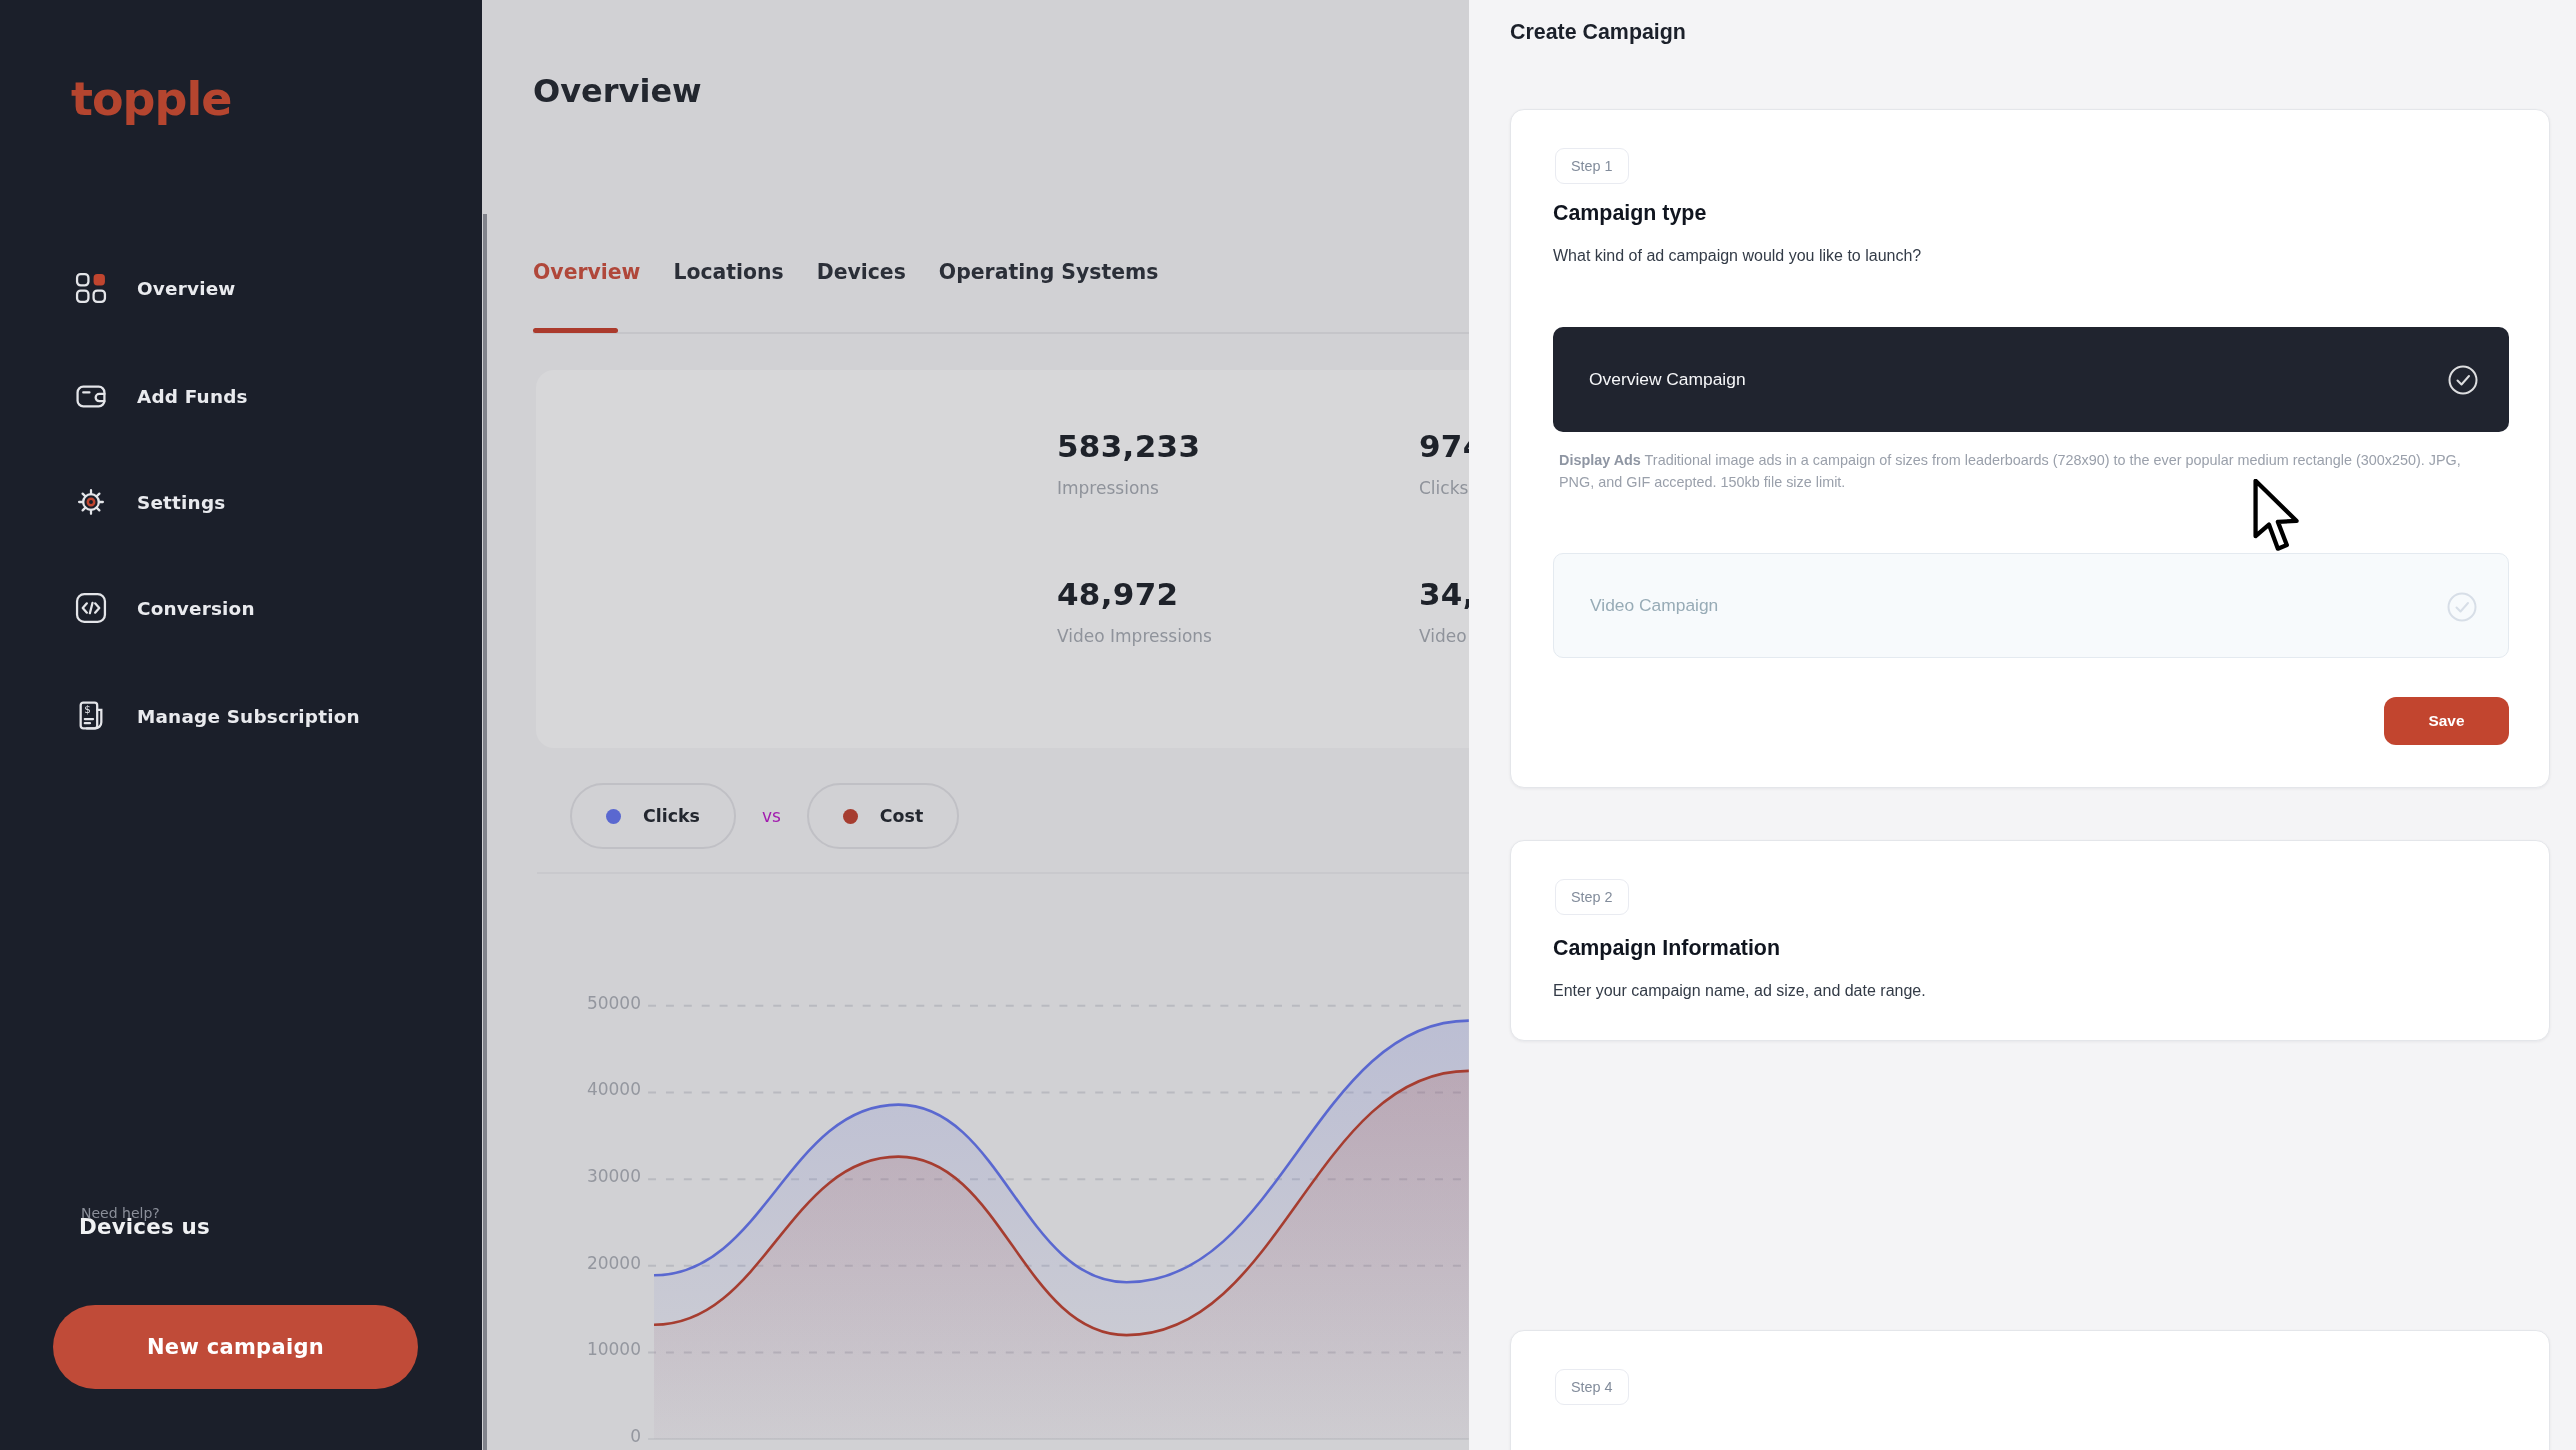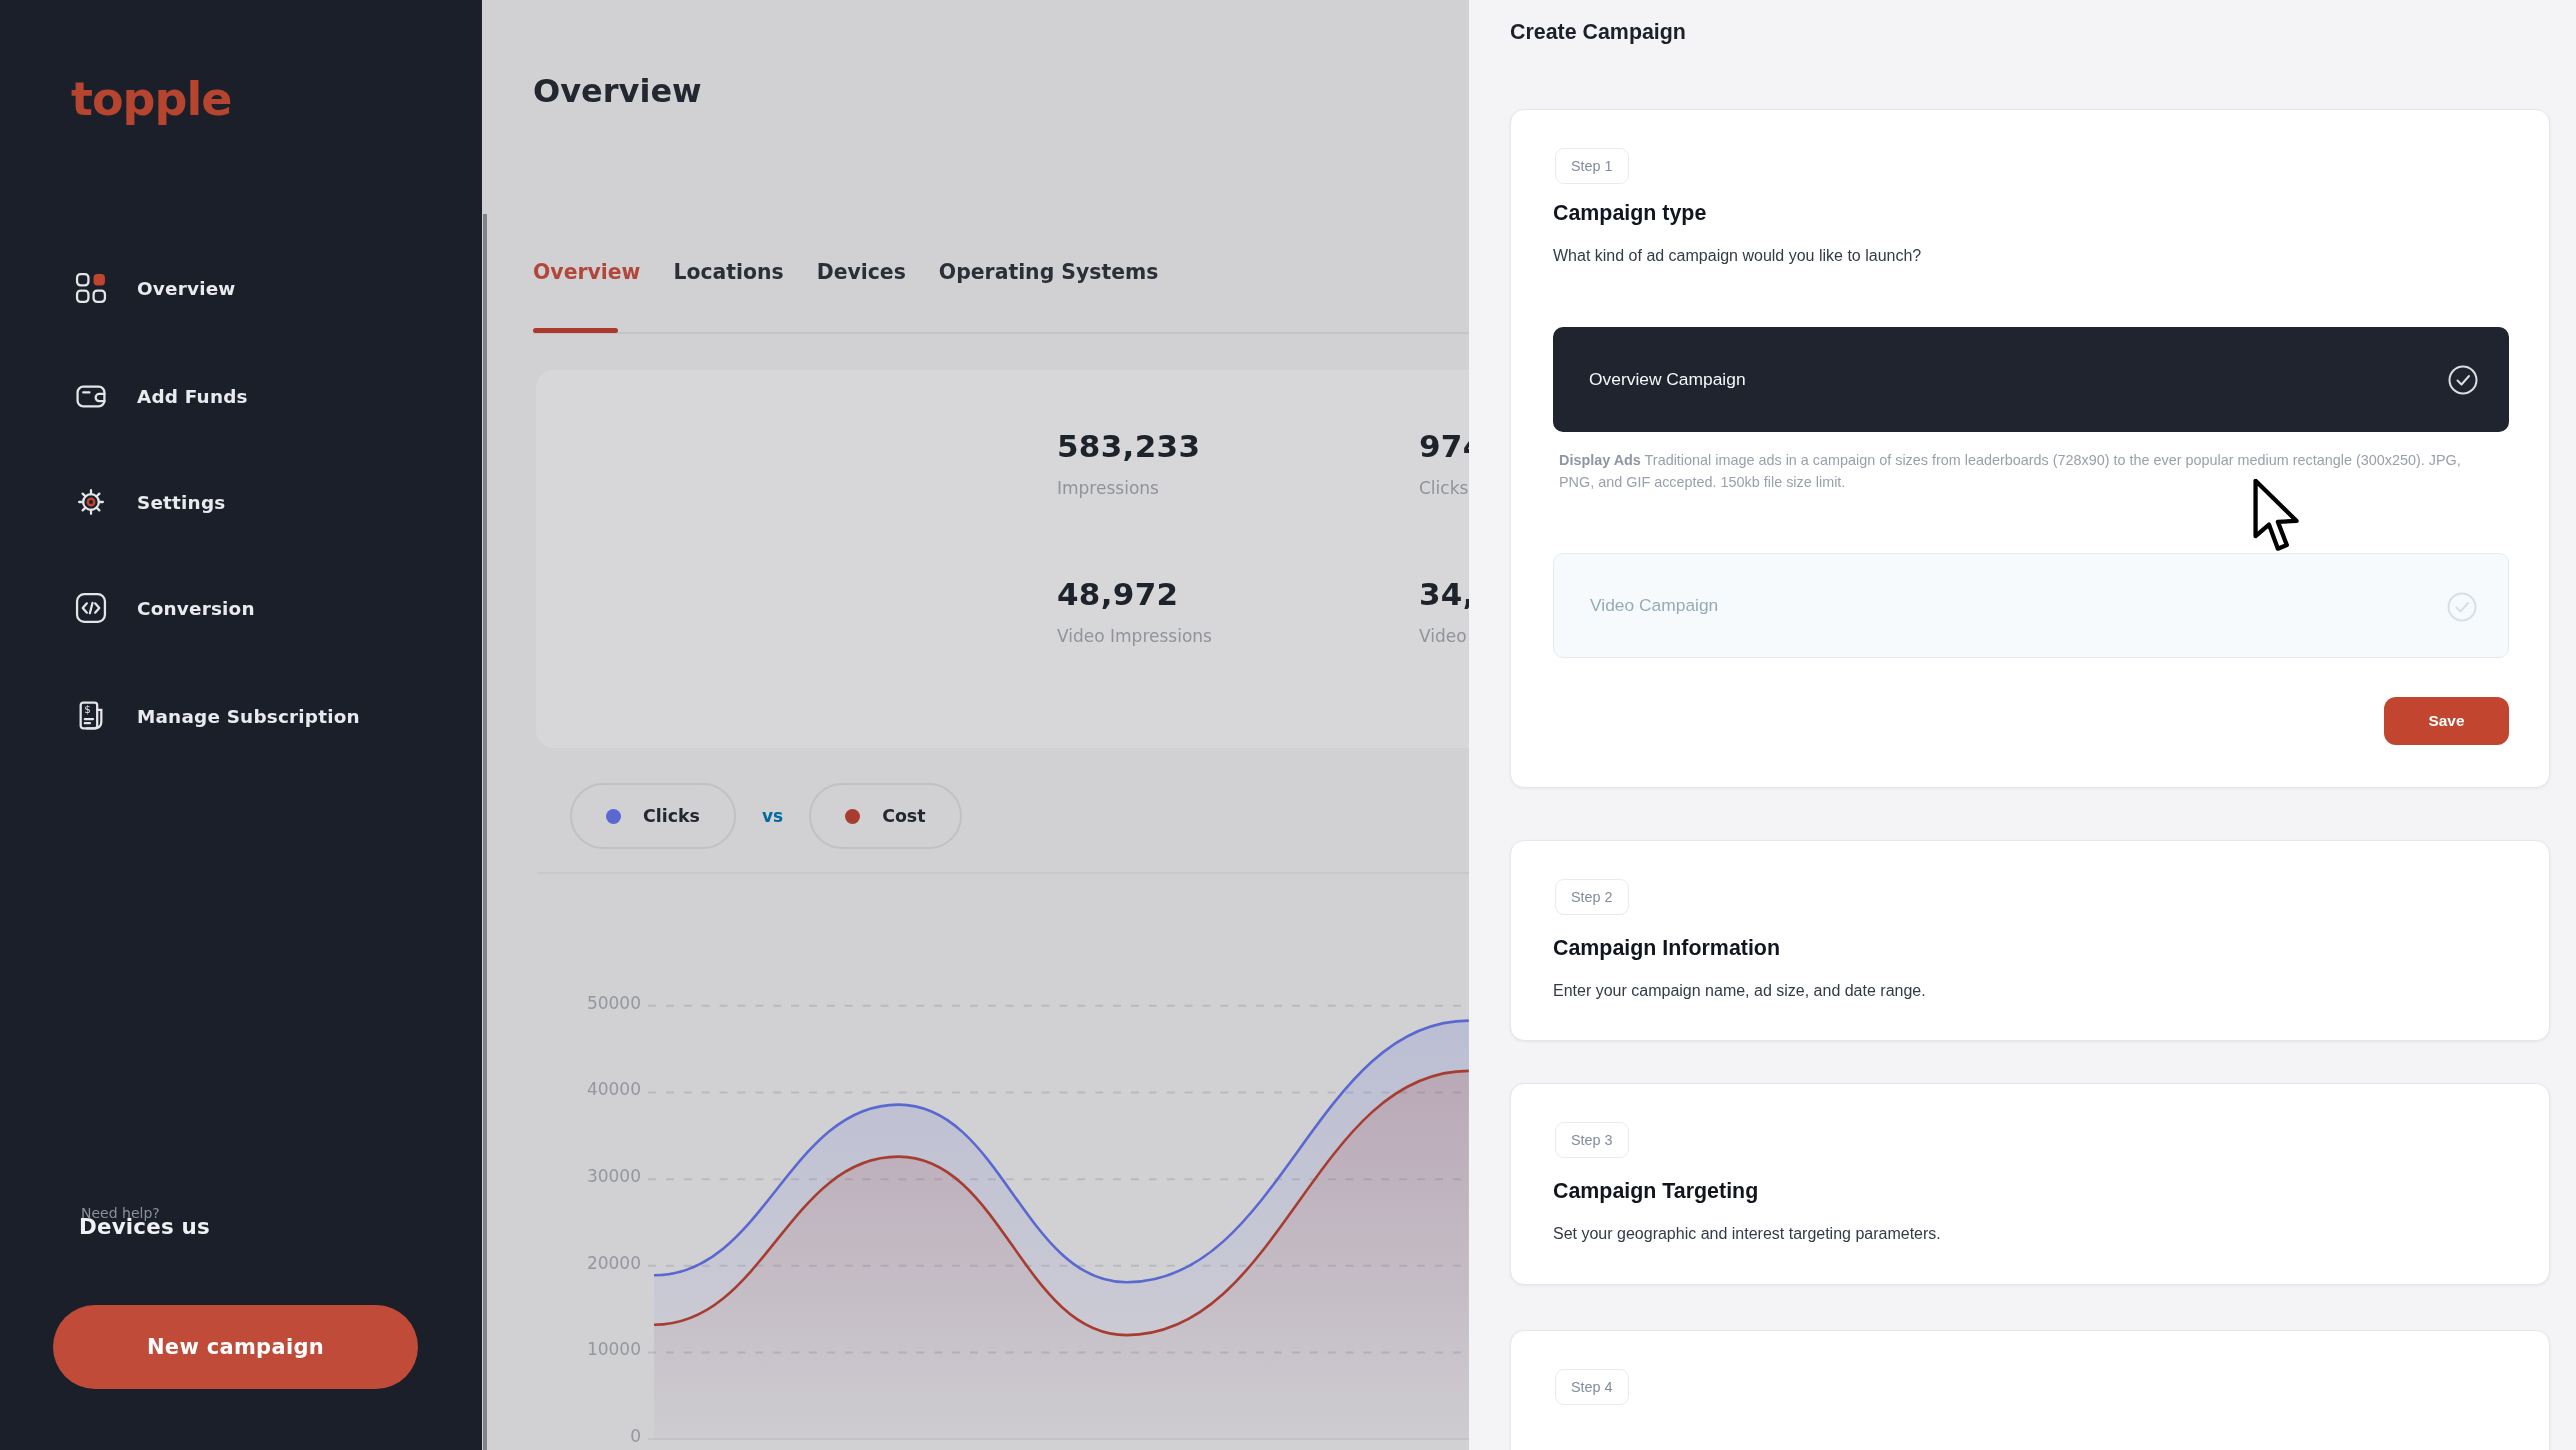--- a/index.html
+++ b/index.html
@@ -31,21 +31,21 @@
 
   .stats-card{position:absolute;left:54px;top:370px;width:974px;height:378px;background:#d7d7d9;border-radius:18px;}
   .stat{position:absolute;}
   .stat .value{font-size:31px;font-weight:700;color:#1e222a;letter-spacing:0.3px;}
   .stat .slabel{margin-top:14px;font-size:17px;color:#8f939b;}
 
   .legend{position:absolute;left:88px;top:783px;display:flex;align-items:center;gap:26px;}
   .pill{display:flex;align-items:center;gap:22px;height:66px;padding:0 34px;border:2px solid #c0c0c5;border-radius:34px;}
   .dot{width:15px;height:15px;border-radius:50%;}
   .pill .plabel{font-size:17.4px;font-weight:700;color:#23272f;}
-  .vs{font-size:17px;font-weight:700;color:#0369a1;}
+  .vs{font-size:17px;font-weight:400;color:#a21caf;}
   .legend-divider{position:absolute;left:55px;top:872px;width:932px;height:2px;background:#c6c6ca;opacity:.7;}
 
   .ytick{position:absolute;left:75px;width:84px;text-align:right;font-size:17px;color:#94979f;
          font-family:"DejaVu Sans",sans-serif;}
   .chart-box{position:absolute;left:144px;top:984px;width:843px;height:467px;}
 
   
   .drawer{position:absolute;left:1469px;top:0;width:1107px;height:1451px;background:#f4f4f6;z-index:10;}
   .drawer-title{position:absolute;left:41px;top:20px;font-size:21.4px;font-weight:600;color:#1b202a;}
   .card{position:absolute;left:41px;width:1040px;background:#fff;border:1.5px solid #e4e6ea;border-radius:14px;
@@ -257,25 +257,20 @@
 
       <button class="save-btn">Save</button>
     </div>
 
     <div class="card" style="top:840px;height:201px;">
       <span class="badge">Step 2</span>
       <div class="card-heading" style="top:95px;">Campaign Information</div>
       <div class="card-desc" style="top:141px;">Enter your campaign name, ad size, and date range.</div>
     </div>
 
-    <div class="card" style="top:1083px;height:202px;">
-      <span class="badge">Step 3</span>
-      <div class="card-heading" style="top:95px;">Campaign Targeting</div>
-      <div class="card-desc" style="top:141px;">Set your geographic and interest targeting parameters.</div>
-    </div>
 
     <div class="card" style="top:1330px;height:159px;">
       <span class="badge">Step 4</span>
     </div>
   </aside>
 
   <div class="cursor">
     <svg width="50" height="75" viewBox="0 0 28 42">
       <path d="M2 1 L2 32 L9.5 25.5 L14.5 39 L19.5 37 L14.5 24 L25 23.5 Z" fill="#ffffff" stroke="#000000" stroke-width="2.4" stroke-linejoin="round"></path>
     </svg>

